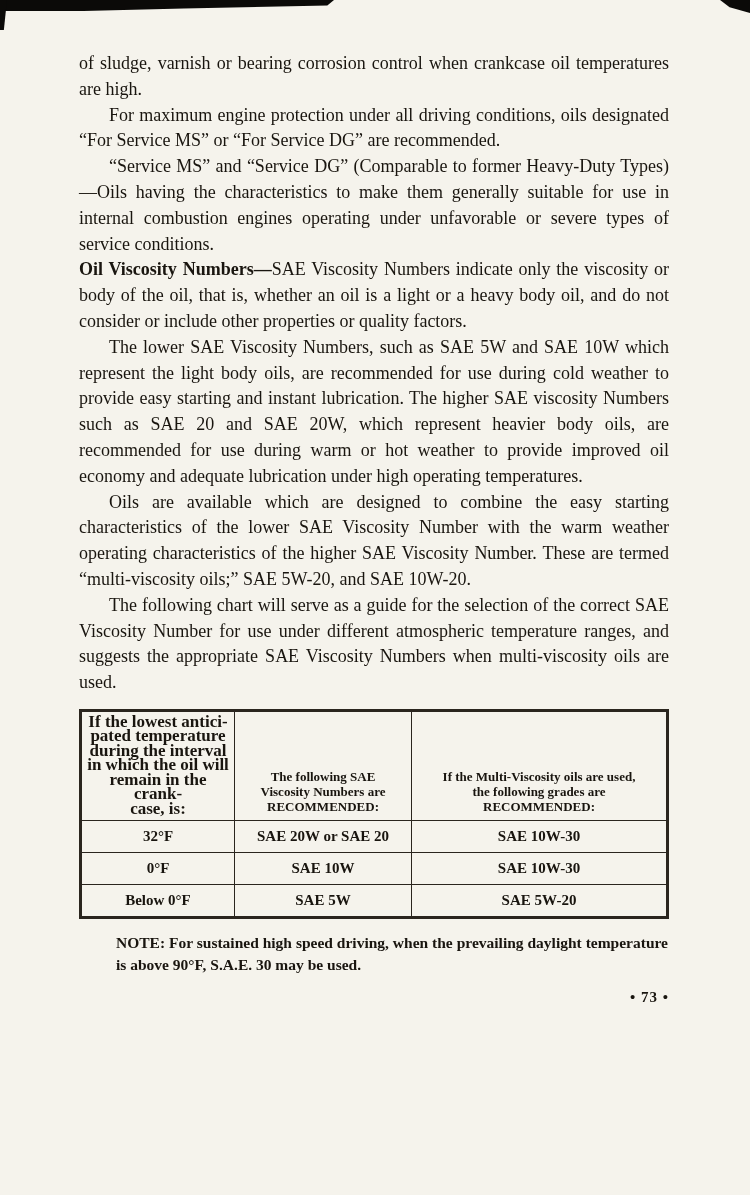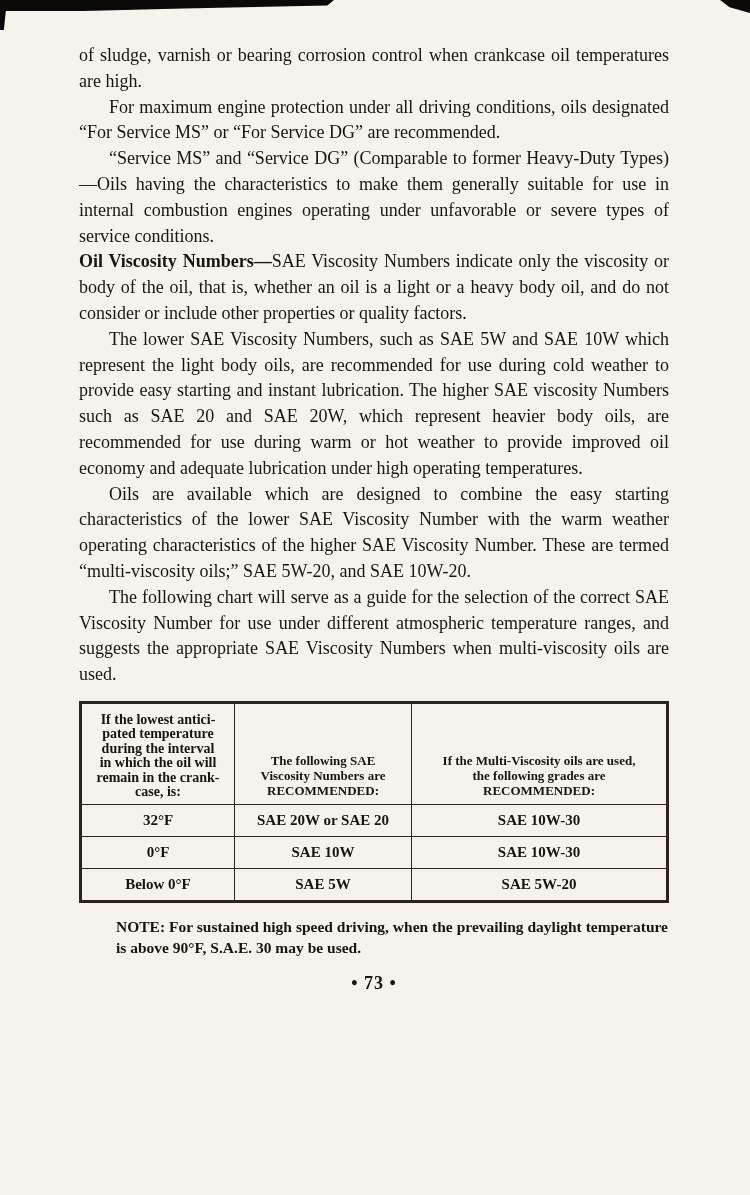--- a/index.html
+++ b/index.html
@@ -21,21 +21,21 @@
   }
   .artifact.left-corner {
     left: 0; top: 0; width: 7px; height: 30px;
     clip-path: polygon(0 0, 100% 0, 55% 100%, 0 100%);
   }
   .artifact.top-right {
     right: 0; top: 0; width: 34px; height: 13px;
     clip-path: polygon(12% 0, 100% 0, 100% 100%, 40% 55%);
   }
 
-  .page { position: absolute; left: 79px; top: 43px; width: 590px; font-family: Liberation Serif, serif; }
+  .page { position: absolute; left: 79px; top: 51px; width: 590px; font-family: Liberation Serif, serif; }
 
   p.body {
     margin: 0;
     font-size: 18px;
     line-height: 25.8px;
     text-align: justify;
   }
   p.body.indent { text-indent: 30px; }
   .section-gap { margin-top: 11px; }
   .lead { font-weight: bold; }
@@ -46,37 +46,37 @@
     width: 100%;
     margin-top: 13px;
     border: 3px solid #2a251e;
   }
   table.viscosity th, table.viscosity td {
     border: 1.6px solid #2a251e;
     text-align: center;
     font-weight: bold;
   }
   table.viscosity th { white-space: pre-line; }
-  th.h1 { width: 148px; font-size: 14px; line-height: 14.5px; vertical-align: top; padding: 9px 2px 4px; }
+  th.h1 { width: 148px; font-size: 17px; line-height: 14.5px; vertical-align: top; padding: 3px 2px 4px; }
   th.h2 { width: 172px; font-size: 13px;  line-height: 15px;   vertical-align: bottom; padding: 14px 2px 6px; }
   th.h3 { font-size: 13px; line-height: 15px; vertical-align: bottom; padding: 0 2px 6px; }
   table.viscosity td { font-size: 15px; height: 29px; padding: 1px 2px; }
 
   .note {
     margin: 13px 0 0 37px;
     width: 552px;
     font-size: 15.5px;
     line-height: 21.5px;
     font-weight: bold;
     text-align: justify;
   }
   .page-number {
     margin-top: 14px;
-    text-align: center;
-    font-size: 18px;
+    text-align: right;
+    font-size: 15px;
     font-weight: bold;
     letter-spacing: 1px;
   }
 </style>
 </head>
 <body>
 
 <div class="artifact top-edge"></div>
 <div class="artifact left-corner"></div>
 <div class="artifact top-right"></div>

